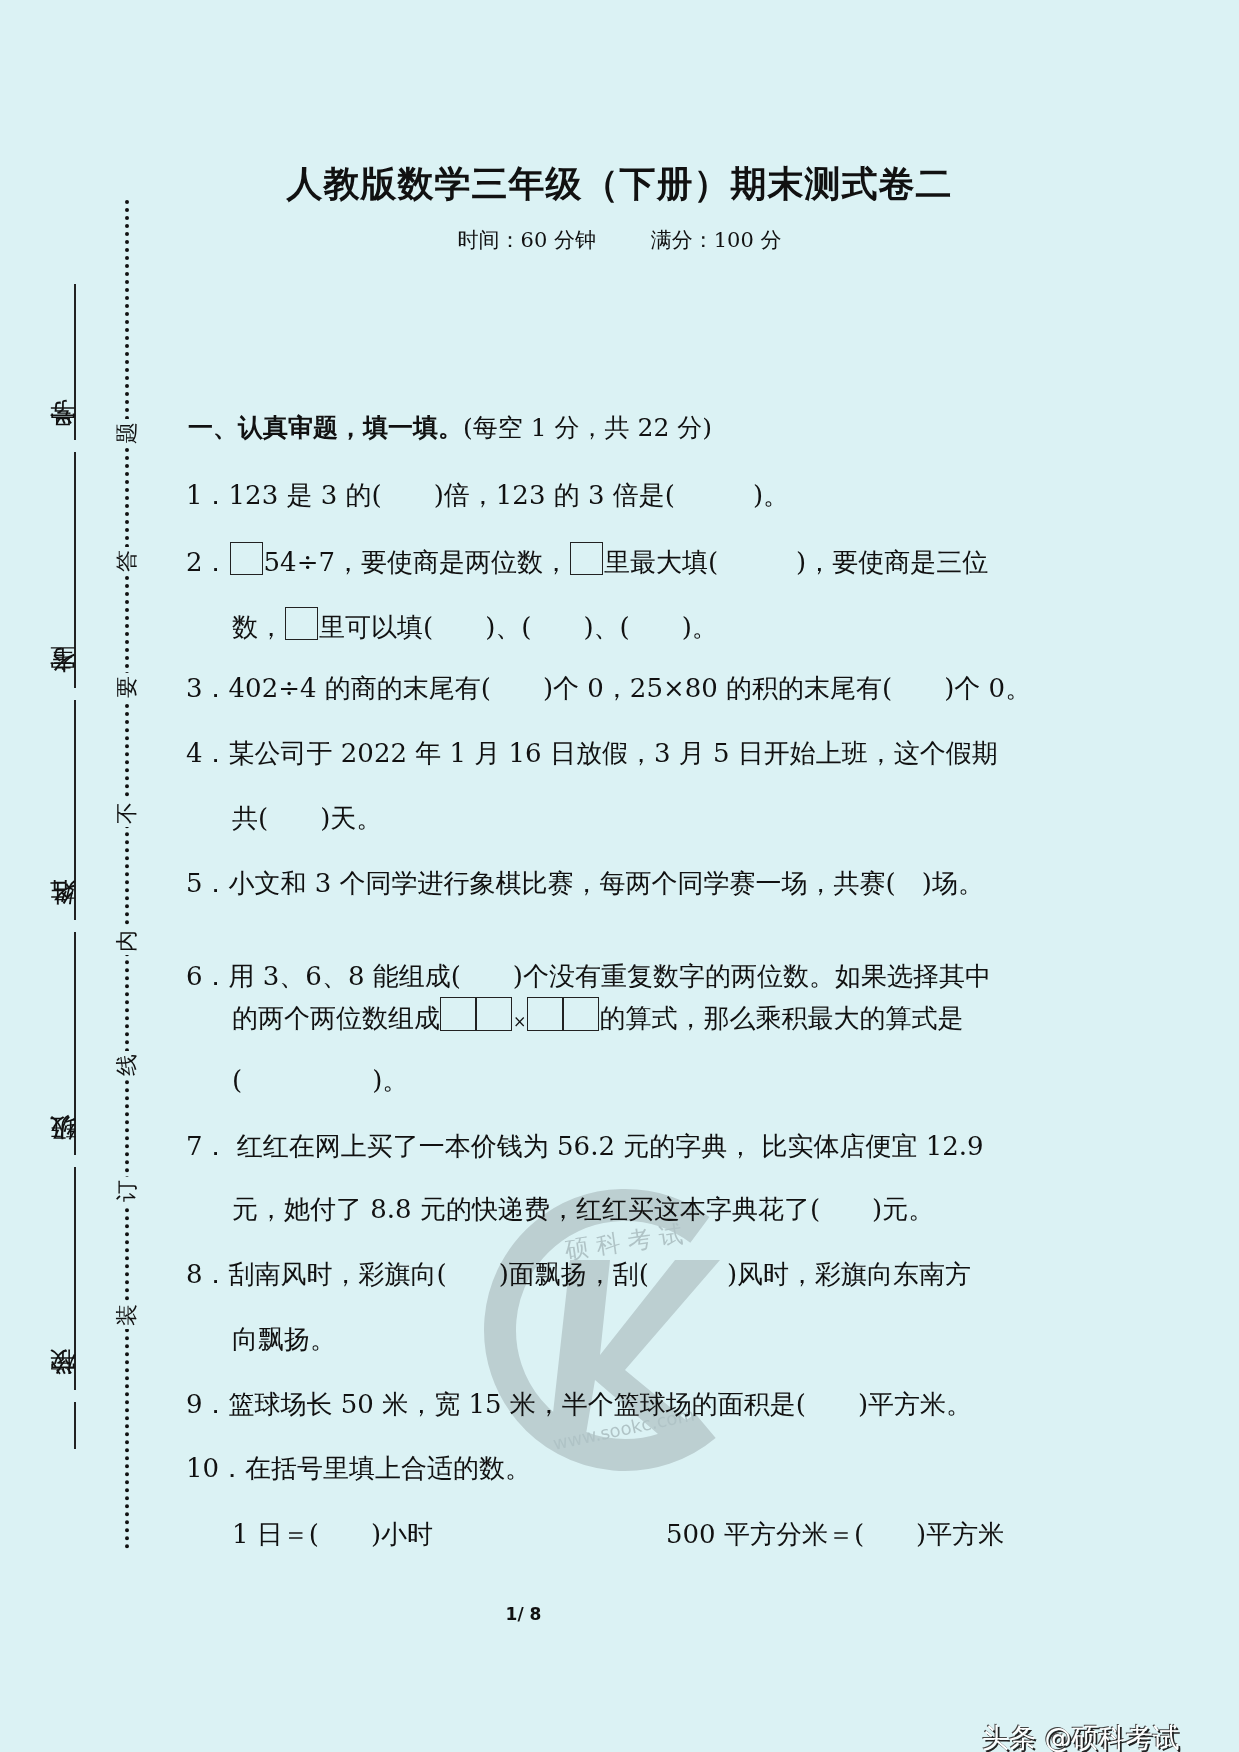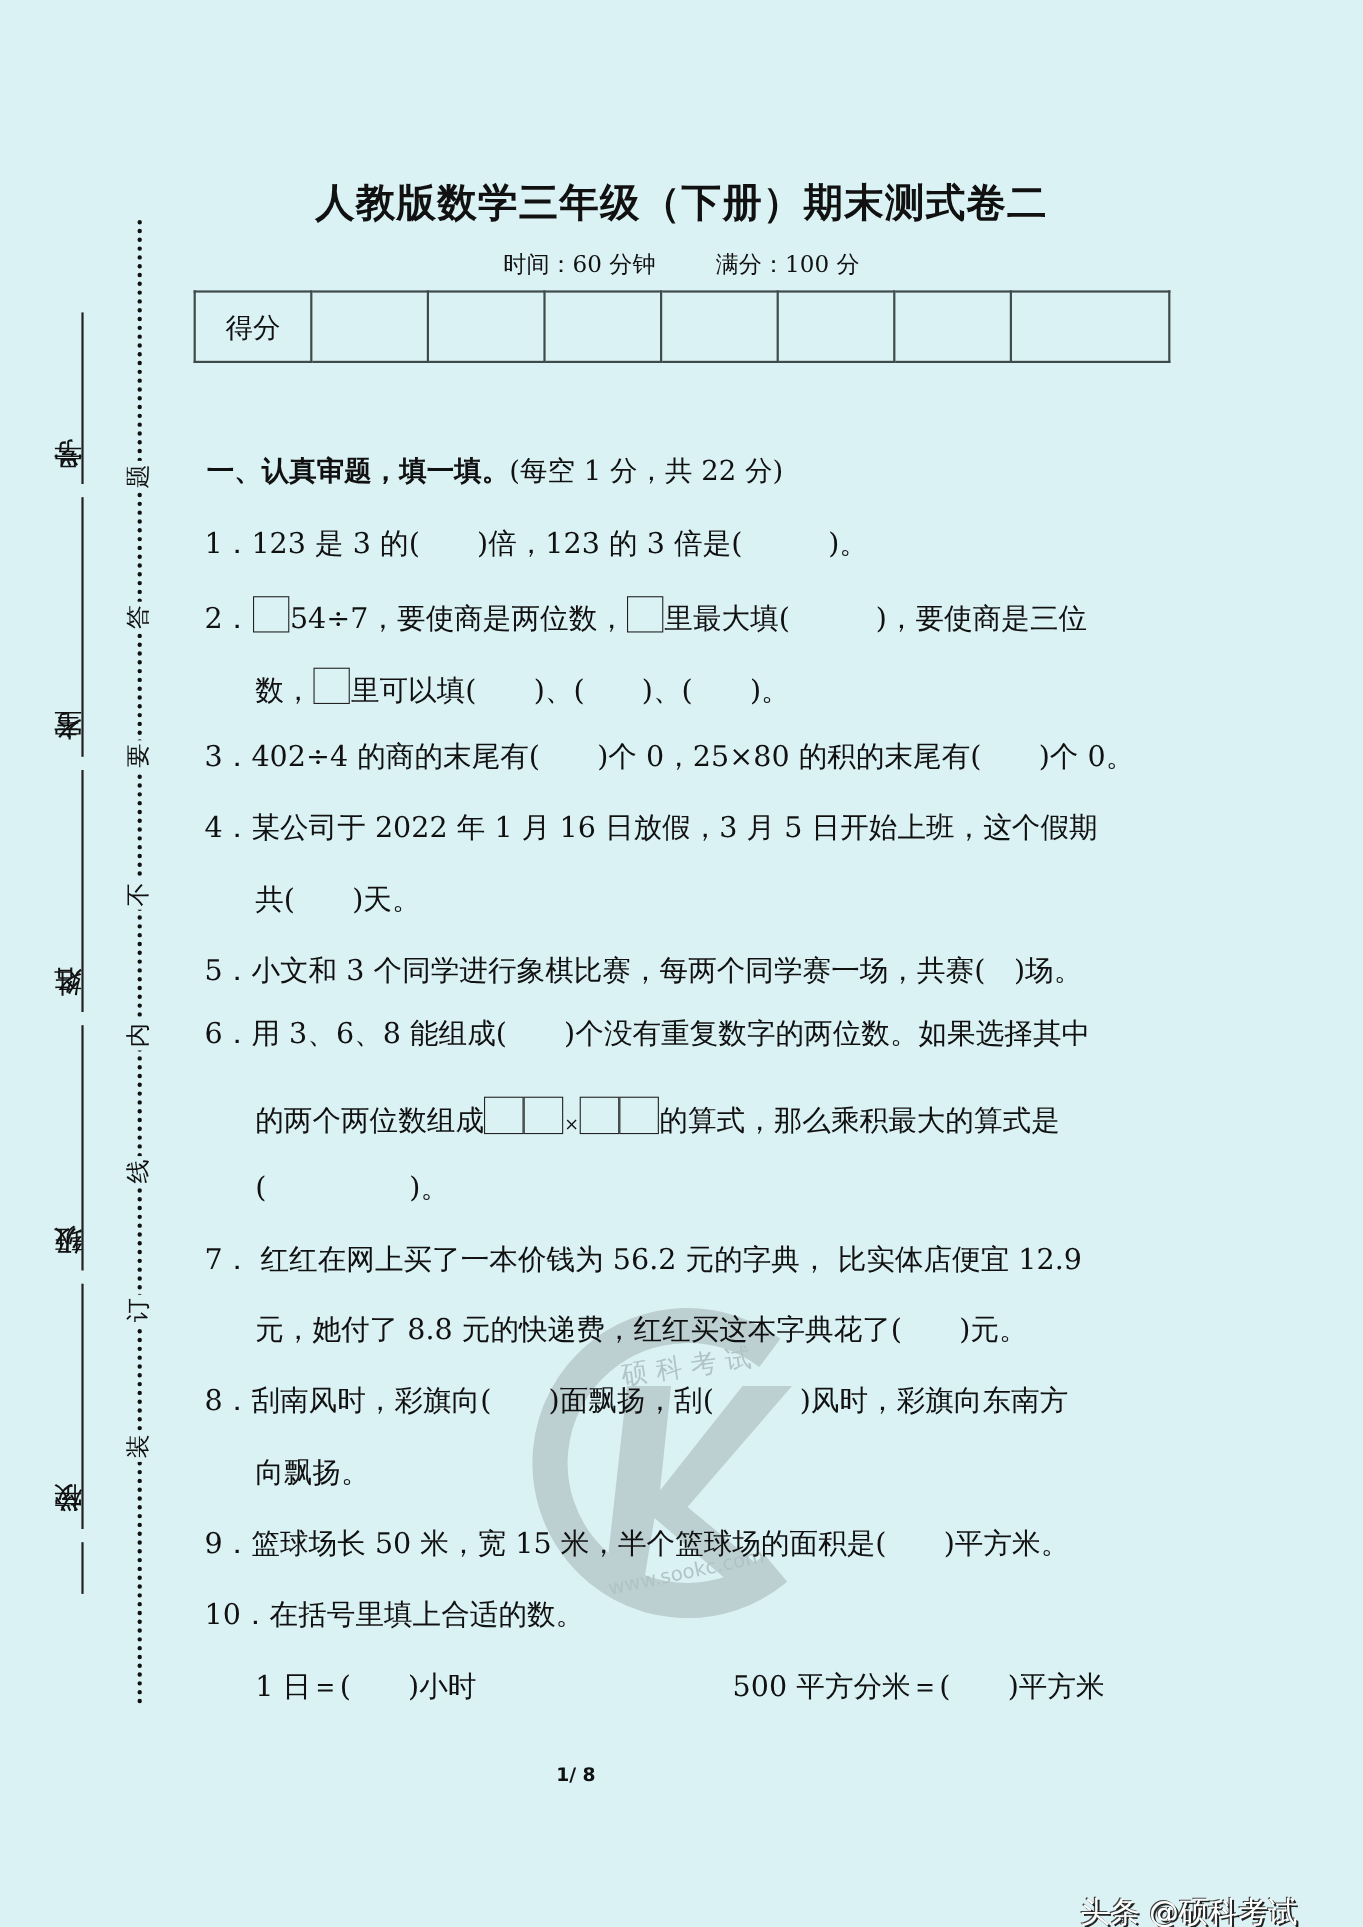--- a/index.html
+++ b/index.html
@@ -83,30 +83,20 @@
 </svg>
 
 <div class="abs title">人教版数学三年级（下册）期末测式卷二</div>
 <div class="abs subtitle">
   <span>时间：60 分钟</span>
   <span>满分：100 分</span>
 </div>
 
 <table class="score">
   <tbody>
-  <tr>
-    <td class="first">得分</td>
-    <td></td>
-    <td></td>
-    <td></td>
-    <td></td>
-    <td></td>
-    <td></td>
-    <td class="total"></td>
-  </tr>
 </tbody>
   </table>
 
 <div class="abs section">
   <b>一、认真审题，填一填。</b><span>(每空 1 分，共 22 分)</span>
 </div>
 
 <div class="abs q" style="top:478px">1．123 是 3 的(　　)倍，123 的 3 倍是(　　　)。</div>
 
 <div class="abs q" style="top:542px">
@@ -116,21 +106,21 @@
   <span>数，</span><span class="box"></span><span>里可以填(　　)、(　　)、(　　)。</span>
 </div>
 
 <div class="abs q" style="top:671px">3．402÷4 的商的末尾有(　　)个 0，25×80 的积的末尾有(　　)个 0。</div>
 
 <div class="abs q" style="top:736px">4．某公司于 2022 年 1 月 16 日放假，3 月 5 日开始上班，这个假期</div>
 <div class="abs q indent" style="top:801px">共(　　)天。</div>
 
 <div class="abs q" style="top:866px">5．小文和 3 个同学进行象棋比赛，每两个同学赛一场，共赛(　)场。</div>
 
-<div class="abs q" style="top:923px">6．用 3、6、8 能组成(　　)个没有重复数字的两位数。如果选择其中</div>
+<div class="abs q" style="top:959px">6．用 3、6、8 能组成(　　)个没有重复数字的两位数。如果选择其中</div>
 <div class="abs q indent" style="top:997px">
   <span>的两个两位数组成</span><span class="box sm"></span><span class="box sm"></span><span class="times">×</span><span class="box sm"></span><span class="box sm"></span><span>的算式，那么乘积最大的算式是</span>
 </div>
 <div class="abs q indent" style="top:1063px">(　　　　　)。</div>
 
 <div class="abs q" style="top:1129px">7．  红红在网上买了一本价钱为 56.2 元的字典，   比实体店便宜 12.9</div>
 <div class="abs q indent" style="top:1192px">元，她付了 8.8 元的快递费，红红买这本字典花了(　　)元。</div>
 
 <div class="abs q" style="top:1257px">8．刮南风时，彩旗向(　　)面飘扬，刮(　　　)风时，彩旗向东南方</div>
 <div class="abs q indent" style="top:1322px">向飘扬。</div>

